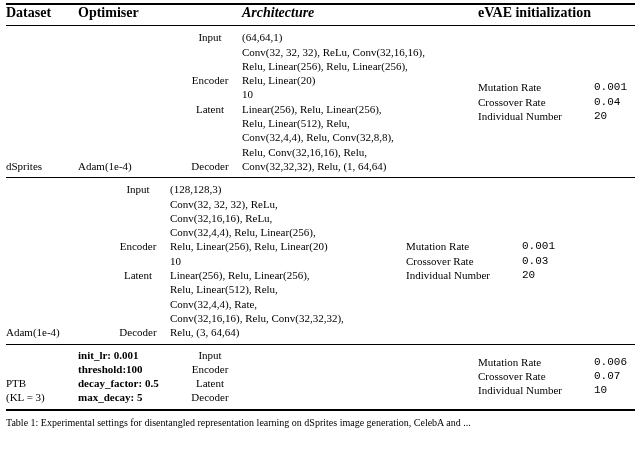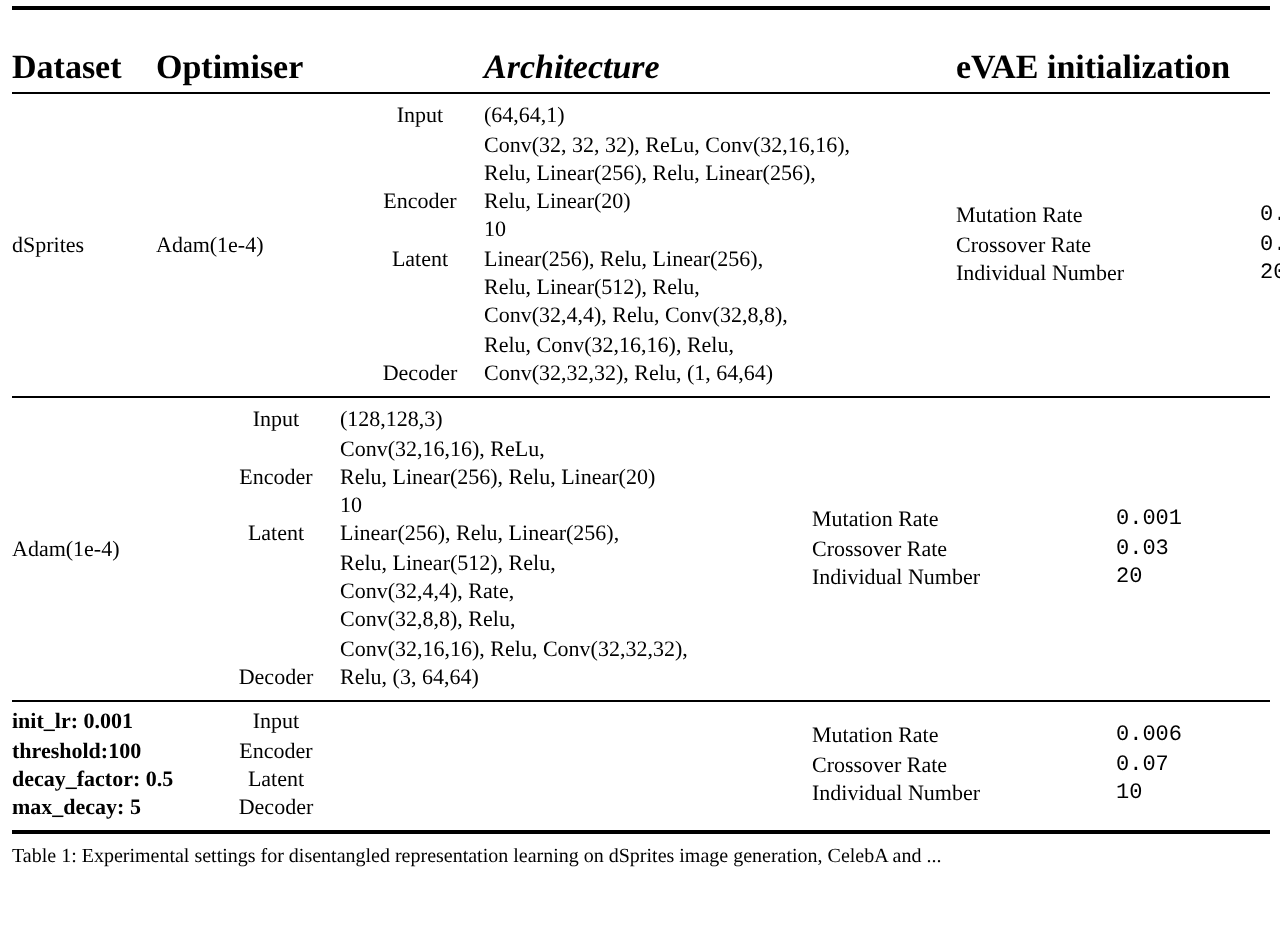--- a/index.html
+++ b/index.html
@@ -22,37 +22,37 @@
 
   
   .col-dataset { width: 72px; flex: none; }
   .col-optim   { width: 100px; flex: none; }
   .col-sub     { width: 64px; flex: none; text-align: center;
                  display: flex; flex-direction: column; justify-content: space-between; }
   .arch-lines  { width: 236px; flex: none; }
   .col-evae    { width: 158px; flex: none; }
 
   
-  .thead { display: flex; font-weight: bold; padding: 22px 0 5px 0; font-size: 17px; }
+  .thead { display: flex; font-weight: bold; padding: 1px 0 5px 0; font-size: 14px; }
   .thead .spacer-sub { width: 64px; flex: none; }
   .thead .h-arch { width: 236px; flex: none; font-style: italic; }
   .thead .h-evae { width: 158px; flex: none; }
 
   
   .trow { display: flex; padding: 4px 0; }
   .trow-ptb { padding: 3px 0 4px 0; }
-  .cell-center { display: flex; flex-direction: column; justify-content: center; }
+  .cell-center { display: flex; flex-direction: column; justify-content: flex-end; }
   .col-archwrap { width: 300px; flex: none; }
   .arch-block { display: flex; }
 
   .optim-bold .line { font-weight: bold; }
 
   
   .evae-inner { display: flex; flex-direction: column; justify-content: center; height: 100%; }
-  .evae-pair { display: flex; gap: 36px; }
+  .evae-pair { display: flex; }
   .evae-label { width: 116px; flex: none; }
   .evae-value { flex: 1; font-family: Liberation Mono, monospace; }
 
   .caption {
     margin: 6px 6px 0 6px;
     font-size: 10px;
     line-height: 12.5px;
     color: #000;
     white-space: nowrap;
     overflow: hidden;
@@ -141,40 +141,41 @@
           <div class="line">Adam(1e-4)</div>
         </div>
       <div class="col-archwrap">
         <div class="arch-block">
           <div class="col-sub">
               <div class="line">Input</div>
               <div class="line">Encoder</div>
             </div>
           <div class="arch-lines">
               <div class="line">(128,128,3)</div>
+              <div class="line">Conv(32, 32, 32), ReLu,</div>
               <div class="line">Conv(32,16,16), ReLu,</div>
+              <div class="line">Conv(32,4,4), Relu, Linear(256),</div>
               <div class="line">Relu, Linear(256), Relu, Linear(20)</div>
             </div>
         </div>
         <div class="arch-block">
           <div class="col-sub"></div>
           <div class="arch-lines">
               <div class="line">10</div>
             </div>
         </div>
         <div class="arch-block">
           <div class="col-sub">
               <div class="line">Latent</div>
               <div class="line">Decoder</div>
             </div>
           <div class="arch-lines">
               <div class="line">Linear(256), Relu, Linear(256),</div>
               <div class="line">Relu, Linear(512), Relu,</div>
               <div class="line">Conv(32,4,4), Rate,</div>
-              <div class="line">Conv(32,8,8), Relu,</div>
               <div class="line">Conv(32,16,16), Relu, Conv(32,32,32),</div>
               <div class="line">Relu, (3, 64,64)</div>
             </div>
         </div>
       </div>
       <div class="col-evae">
         <div class="evae-inner">
           <div class="evae-pair">
             <span class="evae-label">Mutation Rate</span>
             <span class="evae-value">0.001</span>
@@ -187,20 +188,24 @@
             <span class="evae-label">Individual Number</span>
             <span class="evae-value">20</span>
           </div>
         </div>
       </div>
     </div>
 
     <div class="rule-thin"></div>
 
     <div class="trow trow-ptb">
+      <div class="col-dataset cell-center">
+          <div class="line">PTB</div>
+          <div class="line">(KL = 3)</div>
+        </div>
       <div class="col-optim cell-center optim-bold">
           <div class="line">init_lr: 0.001</div>
           <div class="line">threshold:100</div>
           <div class="line">decay_factor: 0.5</div>
           <div class="line">max_decay: 5</div>
         </div>
       <div class="col-archwrap">
         <div class="arch-block">
           <div class="col-sub">
               <div class="line">Input</div>

